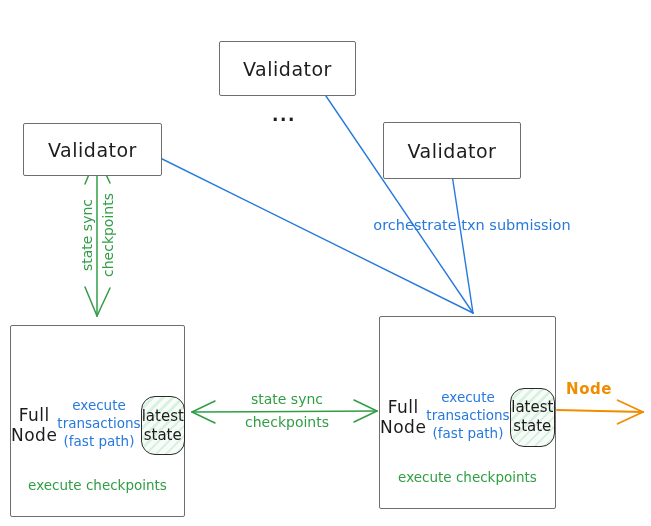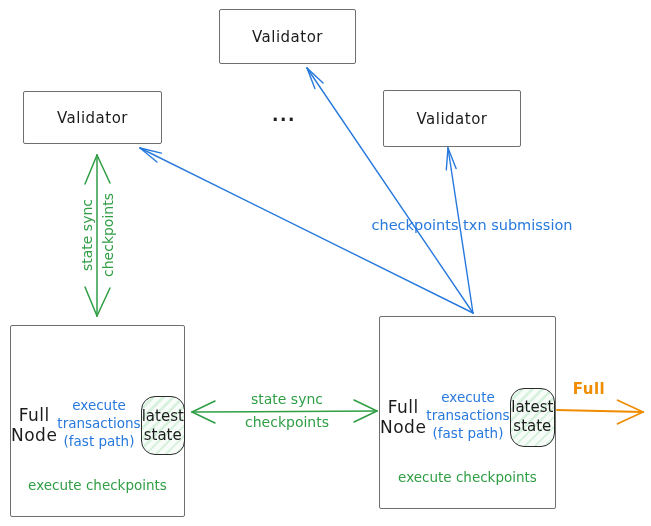--- a/index.html
+++ b/index.html
@@ -10,21 +10,21 @@
   .arrows{position:absolute;left:0;top:0;width:651px;height:526px;}
   .arrows line{stroke-linecap:round;}
   .blue-stroke{stroke:#2779dd;stroke-width:1.4;}
   .green-stroke{stroke:#2f9e44;stroke-width:1.5;}
   .orange-stroke{stroke:#f08c00;stroke-width:1.8;}
 
   .node{
     position:absolute;border:1.7px solid #6e6e6e;border-radius:2px;background:#ffffff;
     display:flex;align-items:center;justify-content:center;box-sizing:border-box;
   }
-  .validator{font-size:15px;letter-spacing:0.5px;}
+  .validator{font-size:19px;letter-spacing:0.5px;margin-top:32px;}
   .fullnode{flex-direction:row;justify-content:flex-start;text-align:center;}
   .fn-title{font-size:17px;margin-top:8px;letter-spacing:0.5px;}
   .fn-blue{color:#2779dd;font-size:13.5px;line-height:18px;margin-top:4px;}
   .state-box{
     width:78px;height:57px;margin-top:9px;border:1.6px solid #2b2b2b;border-radius:14px;
     display:flex;flex-direction:column;align-items:center;justify-content:center;
     font-size:15px;line-height:19px;
     background:repeating-linear-gradient(135deg,#d9f1df 0px,#d9f1df 2.5px,#f7fcf8 2.5px,#f7fcf8 7px);
   }
   .fn-green{
@@ -121,25 +121,25 @@
       <div>execute transactions</div>
       <div>(fast path)</div>
     </div>
     <div class="state-box">
       <div>latest</div>
       <div>state</div>
     </div>
     <div class="fn-green">execute checkpoints</div>
   </div>
 
-  <div class="lbl lbl-blue" style="left:352px;top:217px;width:240px;font-size:14.5px;">checkpoints txn submission</div>
+  <div class="lbl lbl-blue" style="left:352px;top:217px;width:240px;font-size:14.5px;">orchestrate txn submission</div>
 
   <div class="lbl lbl-green" style="left:232px;top:391px;width:110px;">state sync</div>
   <div class="lbl lbl-green" style="left:232px;top:414px;width:110px;">checkpoints</div>
 
   <div class="lbl lbl-green vert-label" style="left:38px;top:214px;width:120px;height:42px;">
     <div>state sync</div>
     <div>checkpoints</div>
   </div>
 
-  <div class="lbl lbl-orange" style="left:562px;top:380px;width:54px;">Full</div>
+  <div class="lbl lbl-orange" style="left:562px;top:380px;width:54px;">Node</div>
 
 </div>
 
 </body></html>

